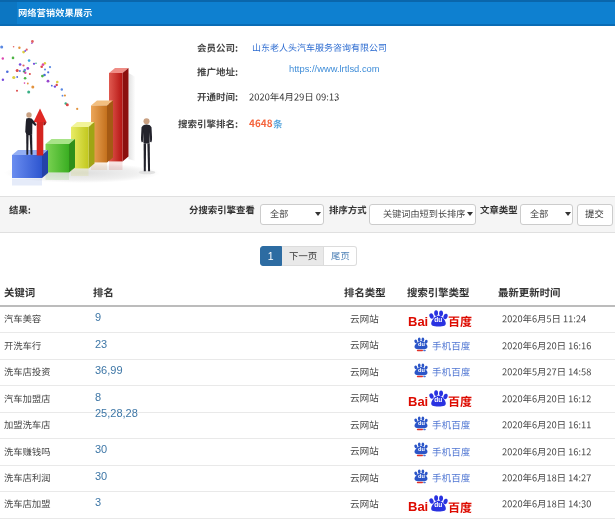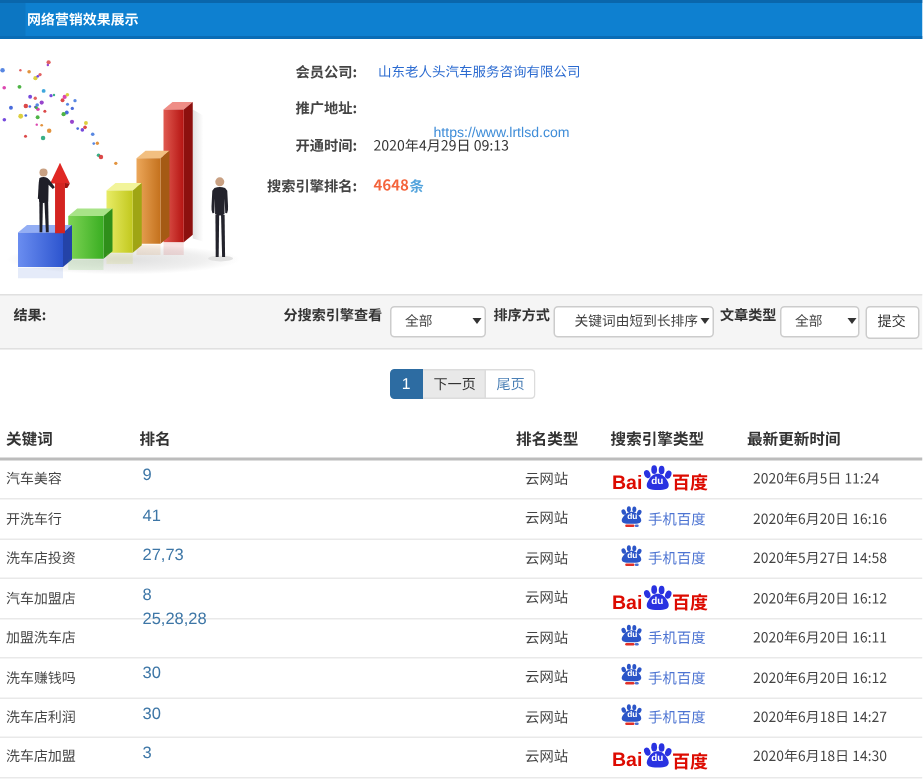--- a/index.html
+++ b/index.html
@@ -194,21 +194,21 @@
       <use href="#g34" x="7000"></use>
       <use href="#g35" x="8000"></use>
       <use href="#g36" x="9000"></use>
       <use href="#g37" x="10000"></use>
       <use href="#g38" x="11000"></use>
       <use href="#g39" x="12000"></use>
       <use href="#g40" x="13000"></use>
       <use href="#g41" x="14000"></use>
     </g>
   </svg>
-<div style="position:absolute;left:248px;top:82px;font:9.4px 'Liberation Sans',sans-serif;color:#3f8dd8;padding-left:41px;">https://www.lrtlsd.com</div>
+<div style="position:absolute;left:248px;top:63px;font:9.4px 'Liberation Sans',sans-serif;color:#3f8dd8;padding-left:41px;">https://www.lrtlsd.com</div>
 <svg style="position:absolute;left:248.5px;top:90.6px;overflow:visible" width="92" height="13">
     <g fill="#333333" transform="translate(0,9.4) scale(0.0094,-0.0094)">
       <use href="#g42" x="0"></use>
       <use href="#g43" x="555"></use>
       <use href="#g42" x="1110"></use>
       <use href="#g43" x="1665"></use>
       <use href="#g44" x="2220"></use>
       <use href="#g45" x="3220"></use>
       <use href="#g46" x="3775"></use>
       <use href="#g42" x="4775"></use>
@@ -550,21 +550,21 @@
     </g>
   </svg>
 <svg style="position:absolute;left:4px;top:339.775px;overflow:visible" width="39" height="13">
     <g fill="#444444" transform="translate(0,9.3) scale(0.0093,-0.0093)">
       <use href="#g100" x="0"></use>
       <use href="#g101" x="1000"></use>
       <use href="#g33" x="2000"></use>
       <use href="#g102" x="3000"></use>
     </g>
   </svg>
-<div style="position:absolute;left:95px;top:337.675px;font:11px 'Liberation Sans',sans-serif;color:#3d76a6">41</div>
+<div style="position:absolute;left:95px;top:337.675px;font:11px 'Liberation Sans',sans-serif;color:#3d76a6">23</div>
 <svg style="position:absolute;left:350px;top:339.475px;overflow:visible" width="31" height="14">
     <g fill="#444444" transform="translate(0,9.6) scale(0.0096,-0.0096)">
       <use href="#g93" x="0"></use>
       <use href="#g94" x="1000"></use>
       <use href="#g95" x="2000"></use>
     </g>
   </svg>
 <svg style="position:absolute;left:410px;top:334.675px;overflow:visible" width="65" height="22">
     <g transform="translate(11,8.2) scale(0.7)" fill="#2b55c8">
       <ellipse cx="-7.4" cy="-2.6" rx="2.0" ry="2.7" transform="rotate(-24 -7.4 -2.6)"></ellipse>
@@ -606,21 +606,21 @@
   </svg>
 <svg style="position:absolute;left:4px;top:366.225px;overflow:visible" width="49" height="13">
     <g fill="#444444" transform="translate(0,9.3) scale(0.0093,-0.0093)">
       <use href="#g101" x="0"></use>
       <use href="#g33" x="1000"></use>
       <use href="#g107" x="2000"></use>
       <use href="#g108" x="3000"></use>
       <use href="#g109" x="4000"></use>
     </g>
   </svg>
-<div style="position:absolute;left:95px;top:364.125px;font:11px 'Liberation Sans',sans-serif;color:#3d76a6">27,73</div>
+<div style="position:absolute;left:95px;top:364.125px;font:11px 'Liberation Sans',sans-serif;color:#3d76a6">36,99</div>
 <svg style="position:absolute;left:350px;top:365.925px;overflow:visible" width="31" height="14">
     <g fill="#444444" transform="translate(0,9.6) scale(0.0096,-0.0096)">
       <use href="#g93" x="0"></use>
       <use href="#g94" x="1000"></use>
       <use href="#g95" x="2000"></use>
     </g>
   </svg>
 <svg style="position:absolute;left:410px;top:361.125px;overflow:visible" width="65" height="22">
     <g transform="translate(11,8.2) scale(0.7)" fill="#2b55c8">
       <ellipse cx="-7.4" cy="-2.6" rx="2.0" ry="2.7" transform="rotate(-24 -7.4 -2.6)"></ellipse>

